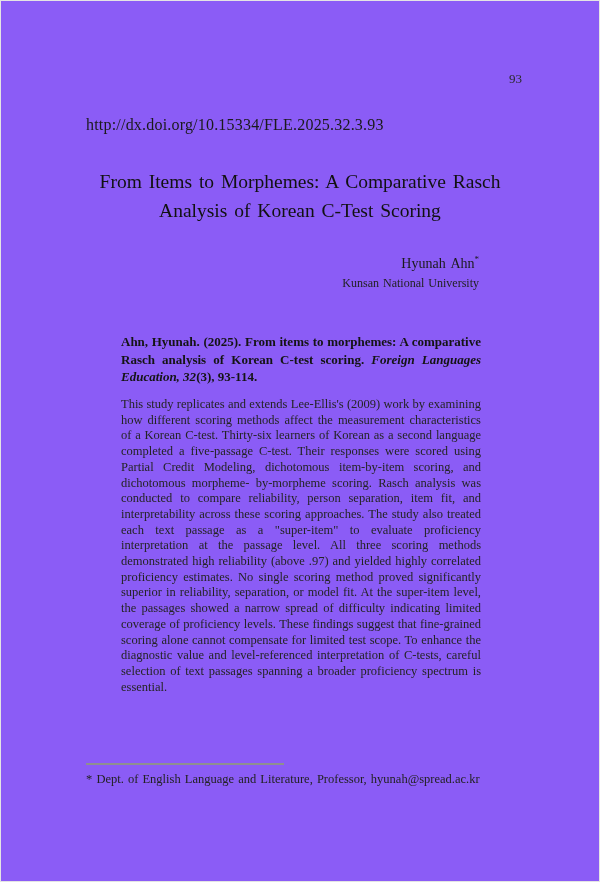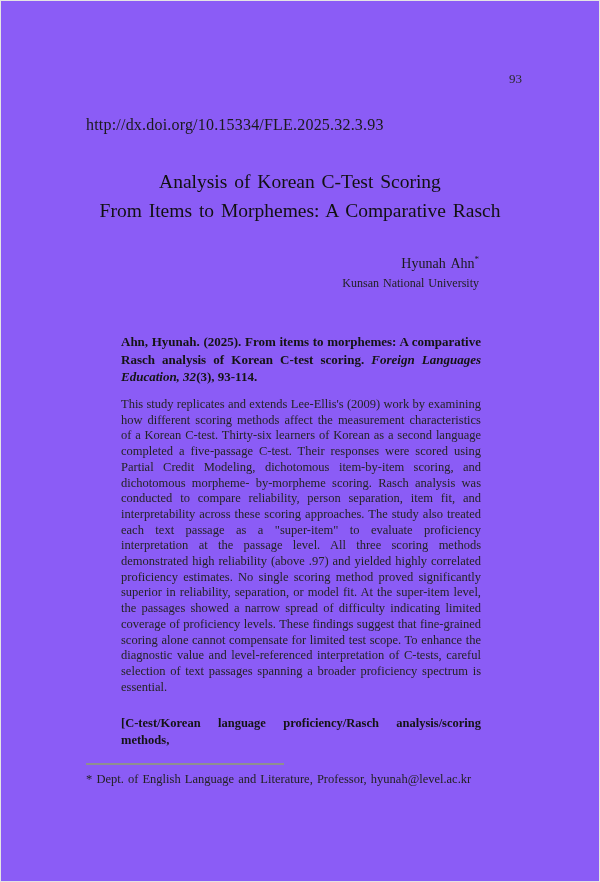--- a/index.html
+++ b/index.html
@@ -132,34 +132,33 @@
 </head>
 <body>
 
 <div class="page">
 
   <div class="page-number">93</div>
 
   <div class="doi">http://dx.doi.org/10.15334/FLE.2025.32.3.93</div>
 
   <h1 class="title">
+    <span class="title-line">From Items to Morphemes: A Comparative Rasch</span>
     <span class="title-line">Analysis of Korean C-Test Scoring</span>
-    <span class="title-line">From Items to Morphemes: A Comparative Rasch</span>
   </h1>
 
   <div class="author-block">
     <div class="author-name"><span>Hyunah Ahn</span><sup>*</sup></div>
     <div class="affiliation">Kunsan National University</div>
   </div>
 
   <p class="citation"><span>Ahn, Hyunah. (2025). From items to morphemes: A comparative Rasch analysis of Korean C-test scoring. </span><span class="journal-italic">Foreign Languages Education, 32</span><span>(3), 93-114.</span></p>
 
   <p class="abstract">This study replicates and extends Lee-Ellis's (2009) work by examining how different scoring methods affect the measurement characteristics of a Korean C-test. Thirty-six learners of Korean as a second language completed a five-passage C-test. Their responses were scored using Partial Credit Modeling, dichotomous item-by-item scoring, and dichotomous morpheme- by-morpheme scoring. Rasch analysis was conducted to compare reliability, person separation, item fit, and interpretability across these scoring approaches. The study also treated each text passage as a "super-item" to evaluate proficiency interpretation at the passage level. All three scoring methods demonstrated high reliability (above .97) and yielded highly correlated proficiency estimates. No single scoring method proved significantly superior in reliability, separation, or model fit. At the super-item level, the passages showed a narrow spread of difficulty indicating limited coverage of proficiency levels. These findings suggest that fine-grained scoring alone cannot compensate for limited test scope. To enhance the diagnostic value and level-referenced interpretation of C-tests, careful selection of text passages spanning a broader proficiency spectrum is essential.</p>
 
   <div class="keywords">
-    <div class="kw-line1">[C-test/Korean language proficiency/Rasch analysis/scoring methods,</div>
   </div>
 
   <div class="footnote-rule"></div>
 
-  <p class="footnote"><span>*</span><span> Dept. of English Language and Literature, Professor, hyunah@level.ac.kr</span></p>
+  <p class="footnote"><span>*</span><span> Dept. of English Language and Literature, Professor, hyunah@spread.ac.kr</span></p>
 
 </div>
 
 </body></html>

